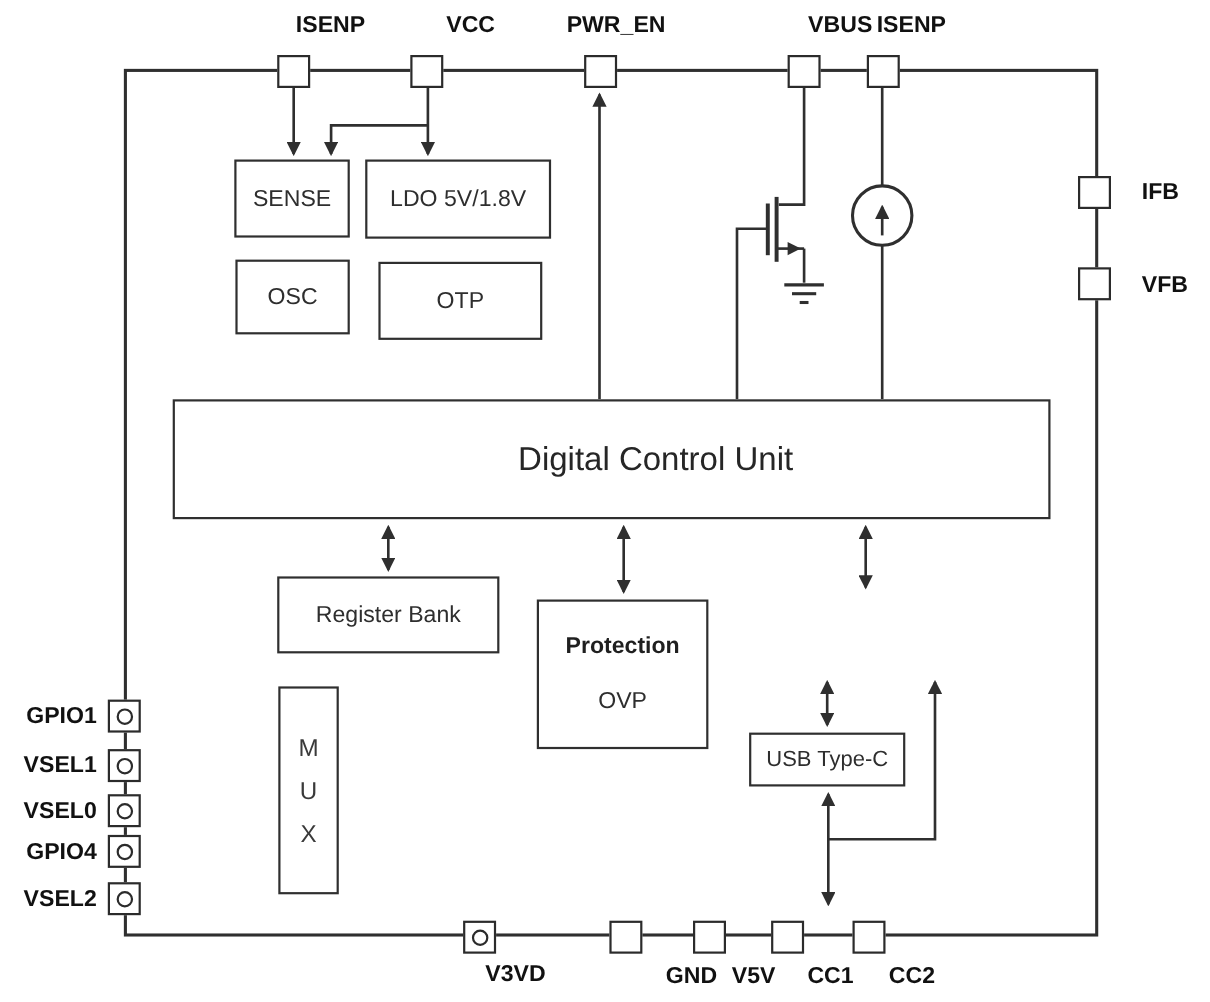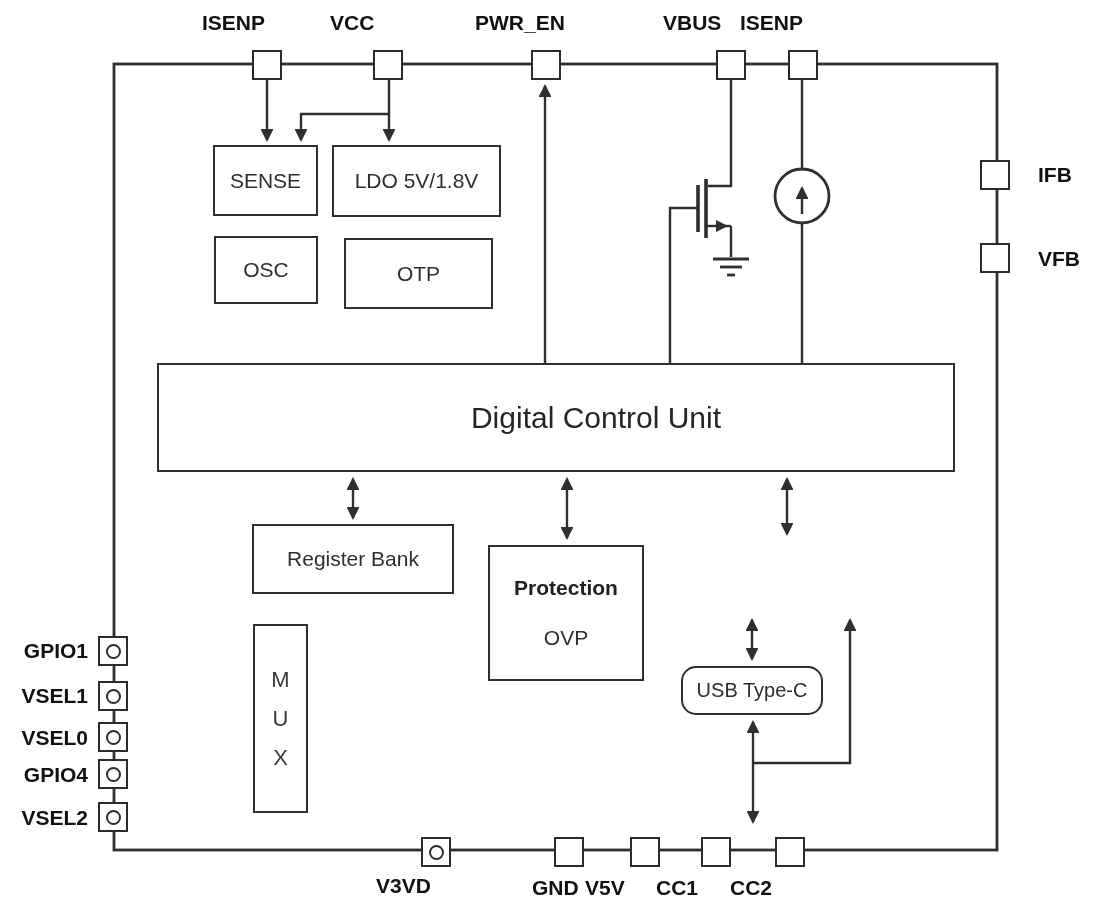--- a/index.html
+++ b/index.html
@@ -11,34 +11,34 @@
   .block{
     position:absolute;box-sizing:border-box;border:2.5px solid #2f2f2f;background:#ffffff;
     display:flex;align-items:center;justify-content:center;
     font-size:21px;color:#2e2e2e;white-space:nowrap;
   }
   .block.dcu{font-size:30px;color:#262626;}
   .block.dcu span{margin-left:80px;}
   .block.protection{flex-direction:column;gap:26px;}
   .block.protection .ptitle{font-weight:bold;color:#1f1f1f;}
   .block.mux{flex-direction:column;gap:13px;font-size:22px;color:#3a3a3a;}
-  .block.usb{font-size:20px;border-radius:15px;}
+  .block.usb{font-size:20px;}
   .pin{
     position:absolute;box-sizing:border-box;width:30px;height:30px;
     border:2.5px solid #2b2b2b;background:#ffffff;
     display:flex;align-items:center;justify-content:center;
   }
   .pin .dot{
     box-sizing:border-box;width:15px;height:15px;border:2.5px solid #2b2b2b;border-radius:50%;
   }
   .plabel{
     position:absolute;font-weight:bold;font-size:21px;color:#111111;
     height:28px;line-height:28px;white-space:nowrap;
   }
-  .plabel.ctr{text-align:left;}
+  .plabel.ctr{text-align:right;}
   .plabel.rgt{text-align:right;}
 </style>
 </head>
 <body>
 
 <div class="stage">
 
   <svg class="wires" width="1100" height="911" viewBox="0 0 1100 911">
     <defs>
       <marker id="ah" viewBox="0 0 10 10" refX="8.5" refY="5" markerWidth="5.4" markerHeight="5.4" orient="auto-start-reverse">

